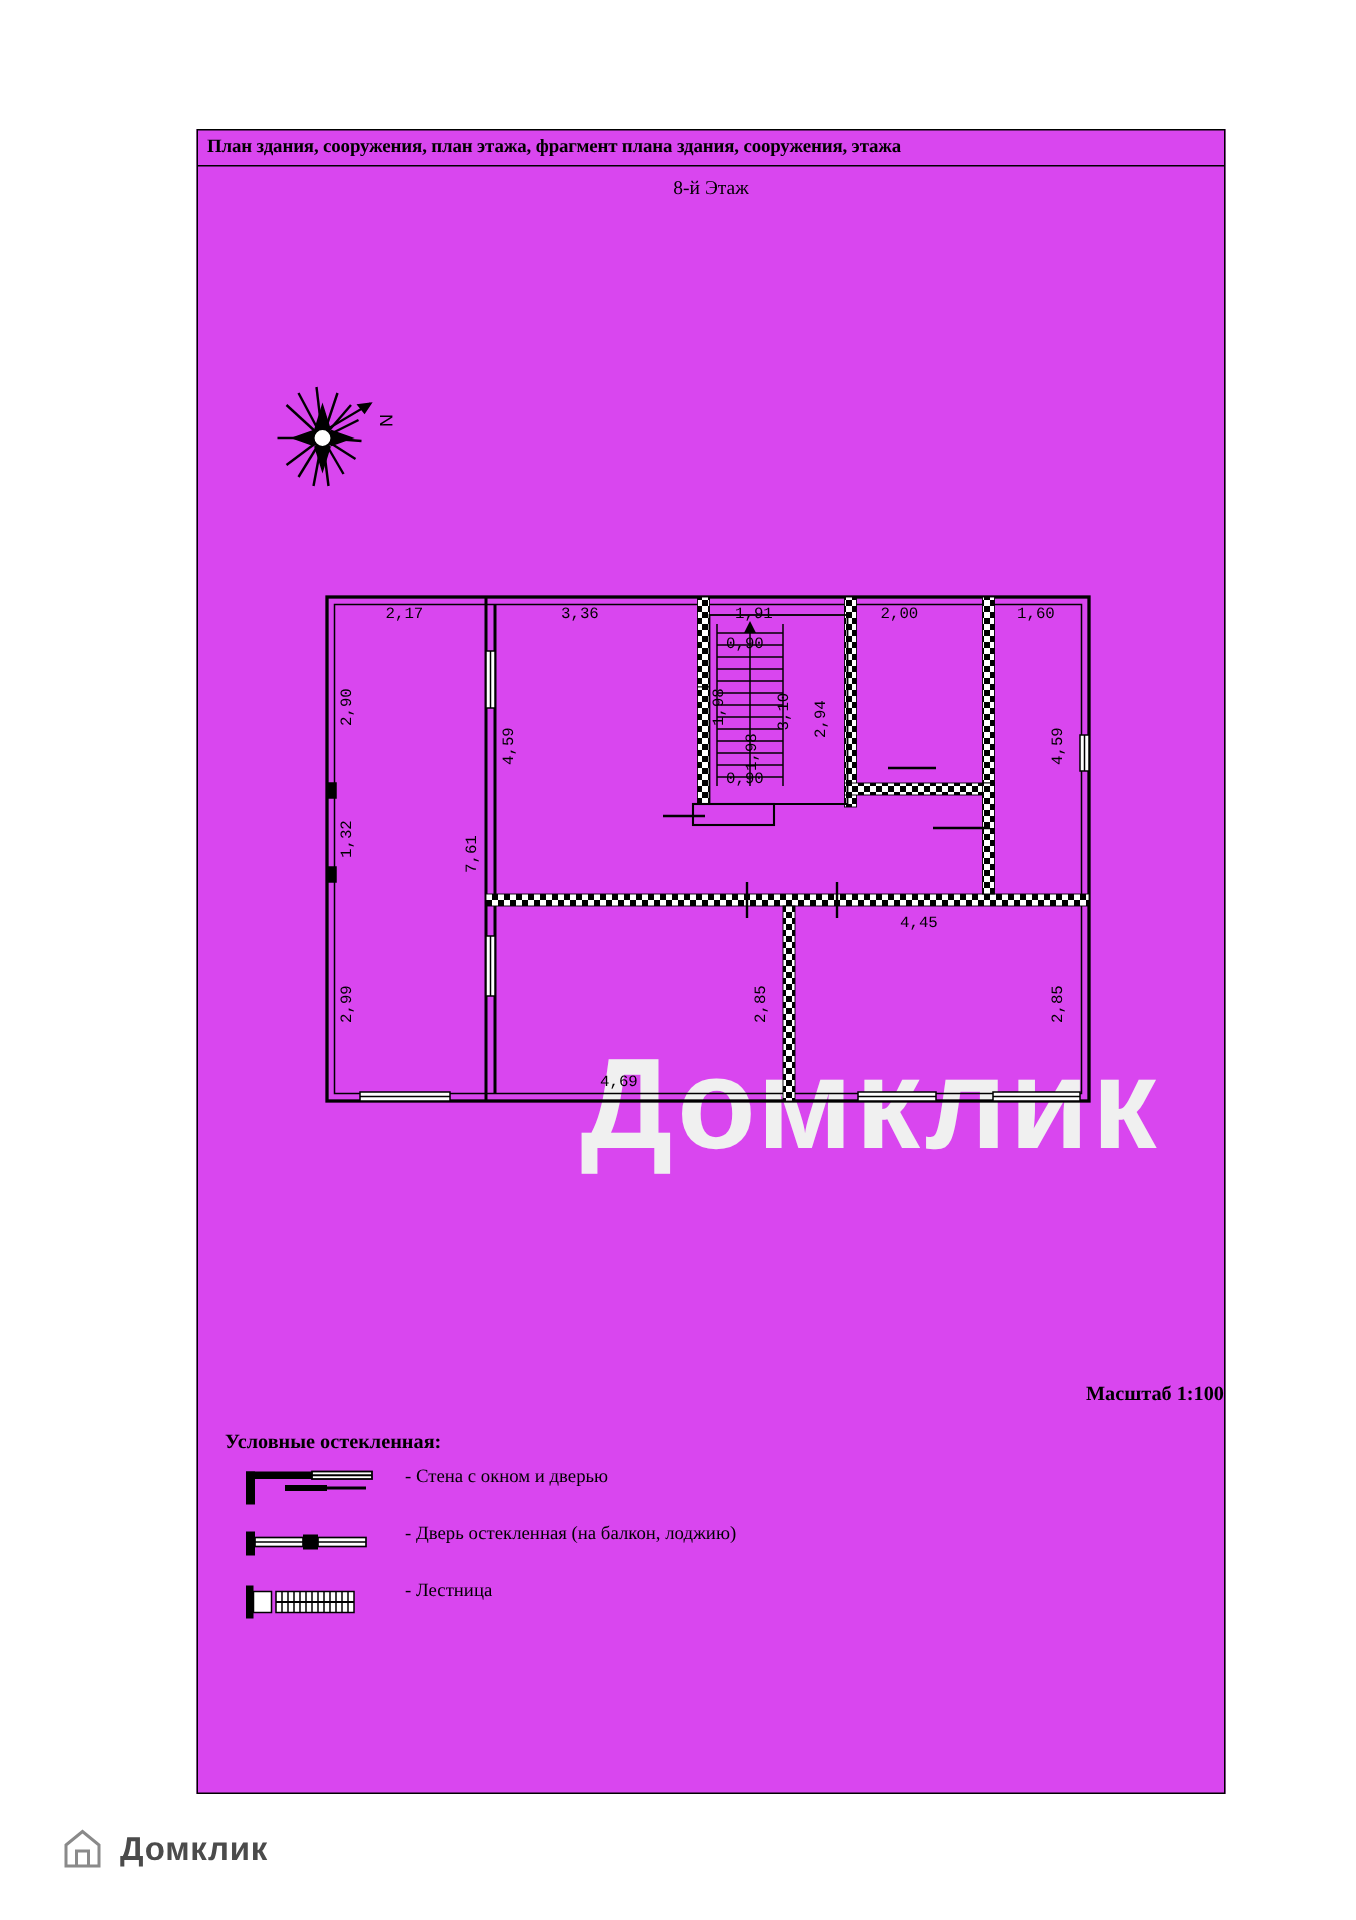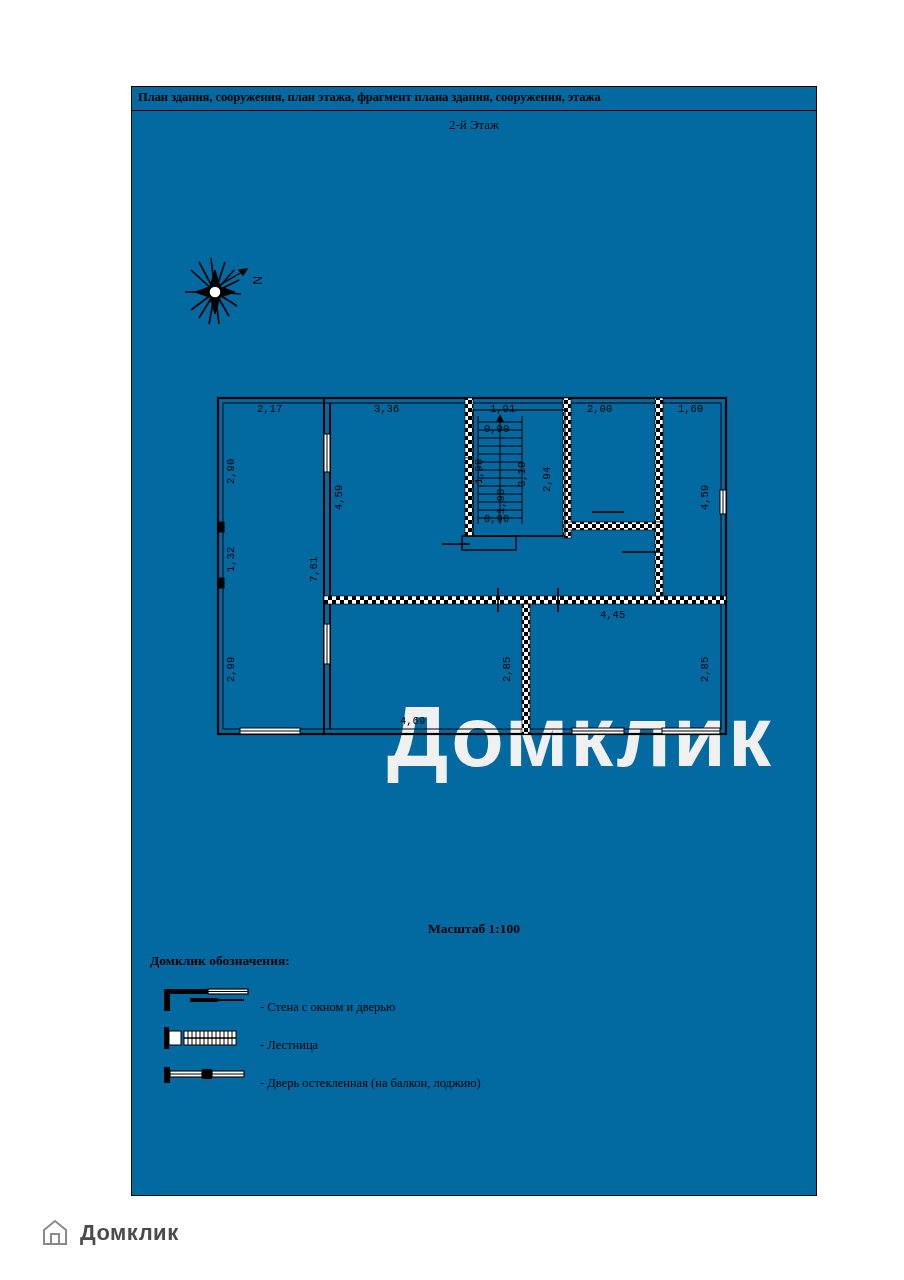--- a/index.html
+++ b/index.html
@@ -18,21 +18,21 @@
 
   
   #doc-frame {
     position: absolute;
     left: 131px;
     top: 86px;
     width: 686px;
     height: 1110px;
     border: 1px solid #000;
     box-sizing: border-box;
-    background: #0369a1;
+    background: #d946ef;
   }
 
   #title-bar {
     position: absolute;
     left: 0;
     top: 0;
     width: 100%;
     height: 24px;
     border-bottom: 1px solid #000;
     box-sizing: border-box;
@@ -74,41 +74,42 @@
     height: 348px;
   }
   #plan svg { display: block; }
 
   
   #scale-text {
     position: absolute;
     left: 0;
     top: 834px;
     width: 100%;
-    text-align: center;
+    text-align: right;
     font-size: 13.5px;
     font-weight: bold;
   }
 
   
   #legend {
     position: absolute;
     left: 18px;
     top: 866px;
     width: 600px;
   }
   #legend-title {
     font-size: 13.5px;
     font-weight: bold;
     margin-bottom: 8px;
   }
   .legend-row {
     display: flex;
-    align-items: flex-end;
+    align-items: flex-start;
     height: 38px;
+    gap: 10px;
   }
   .legend-sym {
     width: 100px;
     margin-left: 10px;
     flex: 0 0 100px;
   }
   .legend-sym svg { display: block; }
   .legend-text {
     font-size: 12.5px;
     white-space: nowrap;
@@ -148,21 +149,21 @@
 </style>
 </head>
 <body>
 
 <div id="doc-frame">
 
   <div id="title-bar">
     <div id="title-text">План здания, сооружения, план этажа, фрагмент плана здания, сооружения, этажа</div>
   </div>
 
-  <div id="floor-label">2-й Этаж</div>
+  <div id="floor-label">8-й Этаж</div>
 
   <div id="watermark">Домклик</div>
 
   <div id="compass">
     <svg width="110" height="80" viewBox="0 0 110 80" xmlns="http://www.w3.org/2000/svg">
       <g stroke="#000" stroke-width="1.6" fill="none">
         <line x1="38" y1="40" x2="8" y2="40"></line>
         <line x1="38" y1="40" x2="14" y2="18"></line>
         <line x1="38" y1="40" x2="22" y2="10"></line>
         <line x1="38" y1="40" x2="34" y2="6"></line>
@@ -311,36 +312,51 @@
         <text x="0" y="0" transform="translate(298,290) rotate(-90)">2,85</text>
         <text x="0" y="0" transform="translate(496,290) rotate(-90)">2,85</text>
         <text x="188" y="332">4,69</text>
       </g>
     </svg>
   </div>
 
   <div id="scale-text">Масштаб 1:100</div>
 
   <div id="legend">
-    <div id="legend-title">Домклик обозначения:</div>
+    <div id="legend-title">Условные остекленная:</div>
 
     <div class="legend-row">
       <div class="legend-sym">
         <svg width="100" height="30" viewBox="0 0 100 30" xmlns="http://www.w3.org/2000/svg">
           <g stroke="#000" fill="none" stroke-width="1.2">
             <rect x="4" y="4" width="6" height="22" fill="#000" stroke="none"></rect>
             <rect x="4" y="4" width="44" height="5" fill="#000" stroke="none"></rect>
             <rect x="48" y="4" width="40" height="5" fill="#fff" stroke="#000"></rect>
             <line x1="48" y1="6.5" x2="88" y2="6.5"></line>
             <rect x="30" y="13" width="28" height="4" fill="#000" stroke="none"></rect>
             <line x1="58" y1="15" x2="84" y2="15" stroke-width="2"></line>
           </g>
         </svg>
       </div>
       <div class="legend-text">- Стена с окном и дверью</div>
+    </div>
+
+    <div class="legend-row">
+      <div class="legend-sym">
+        <svg width="100" height="30" viewBox="0 0 100 30" xmlns="http://www.w3.org/2000/svg">
+          <g stroke="#000" fill="none" stroke-width="1.1">
+            <rect x="4" y="6" width="6" height="16" fill="#000" stroke="none"></rect>
+            <rect x="10" y="10" width="32" height="6" fill="#fff" stroke="#000"></rect>
+            <rect x="42" y="8" width="10" height="10" fill="#000" stroke="none"></rect>
+            <rect x="52" y="10" width="32" height="6" fill="#fff" stroke="#000"></rect>
+            <line x1="10" y1="13" x2="84" y2="13"></line>
+          </g>
+        </svg>
+      </div>
+      <div class="legend-text">- Дверь остекленная (на балкон, лоджию)</div>
     </div>
 
     <div class="legend-row">
       <div class="legend-sym">
         <svg width="100" height="30" viewBox="0 0 100 30" xmlns="http://www.w3.org/2000/svg">
           <g stroke="#000" fill="none" stroke-width="1">
             <rect x="4" y="4" width="5" height="22" fill="#000" stroke="none"></rect>
             <rect x="9" y="8" width="12" height="14" fill="#fff" stroke="#000"></rect>
             <rect x="24" y="8" width="52" height="14" fill="#fff" stroke="#000"></rect>
             <line x1="28" y1="8" x2="28" y2="22"></line>
@@ -355,35 +371,20 @@
               <line x1="64" y1="8" x2="64" y2="22"></line>
             <line x1="68" y1="8" x2="68" y2="22"></line>
               <line x1="72" y1="8" x2="72" y2="22"></line>
             <line x1="24" y1="15" x2="76" y2="15" stroke-width="1.4"></line>
           </g>
         </svg>
       </div>
       <div class="legend-text">- Лестница</div>
     </div>
 
-    <div class="legend-row">
-      <div class="legend-sym">
-        <svg width="100" height="30" viewBox="0 0 100 30" xmlns="http://www.w3.org/2000/svg">
-          <g stroke="#000" fill="none" stroke-width="1.1">
-            <rect x="4" y="6" width="6" height="16" fill="#000" stroke="none"></rect>
-            <rect x="10" y="10" width="32" height="6" fill="#fff" stroke="#000"></rect>
-            <rect x="42" y="8" width="10" height="10" fill="#000" stroke="none"></rect>
-            <rect x="52" y="10" width="32" height="6" fill="#fff" stroke="#000"></rect>
-            <line x1="10" y1="13" x2="84" y2="13"></line>
-          </g>
-        </svg>
-      </div>
-      <div class="legend-text">- Дверь остекленная (на балкон, лоджию)</div>
-    </div>
-
   </div>
 
 </div>
 
 <div id="brand">
   <div id="brand-logo">
     <svg width="30" height="30" viewBox="0 0 30 30" xmlns="http://www.w3.org/2000/svg">
       <path d="M4 12 L15 3 L26 12 L26 26 L4 26 Z" fill="none" stroke="#8a8a8a" stroke-width="2"></path>
       <path d="M11 26 L11 16 L19 16 L19 26" fill="none" stroke="#8a8a8a" stroke-width="2"></path>
     </svg>

